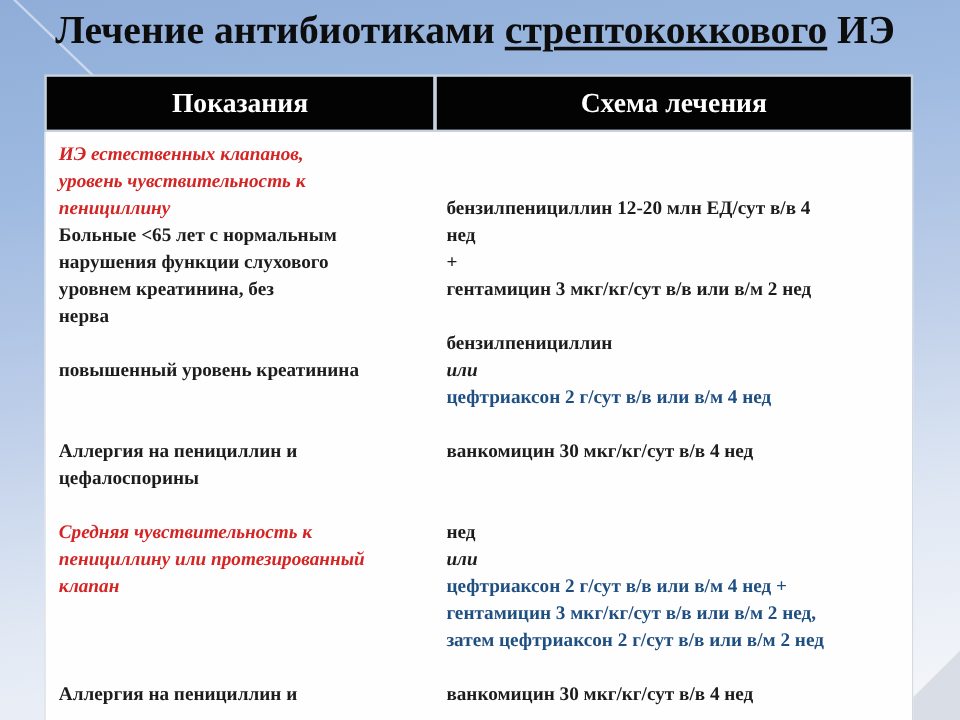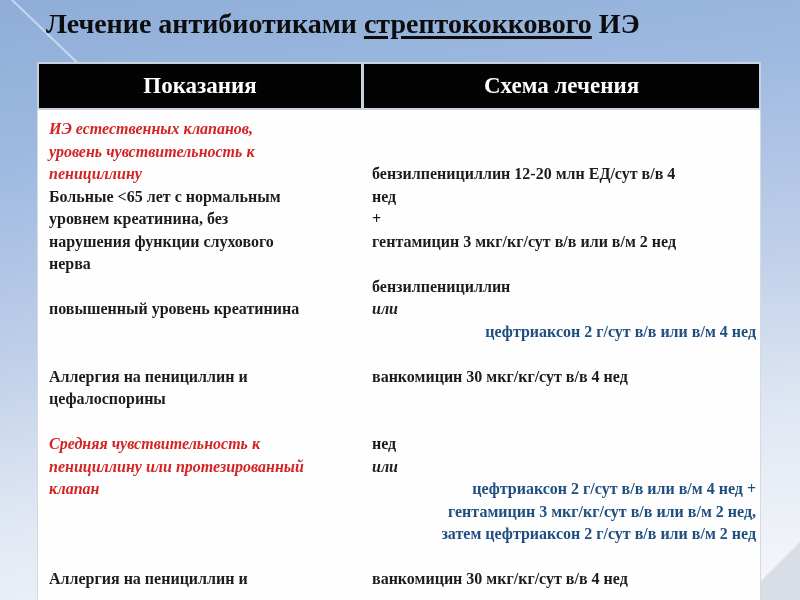--- a/index.html
+++ b/index.html
@@ -2,36 +2,36 @@
 <html style="--accent-red: #d42424; --accent-blue: #1f4e80; --header-background: #030303; --header-text: #ffffff; --body-background: #fefefe; --background-top: #8fadd8; --background-bottom: #f6f7fa;"><head>
 <meta charset="utf-8">
 <style>
   html,body{margin:0;padding:0;}
   body{width:800px;height:600px;overflow:hidden;font-family:"Liberation Serif","DejaVu Serif",serif;}
   .slide{position:relative;width:800px;height:600px;overflow:hidden;
     background:linear-gradient(172deg,var(--background-top,#8fadd8) 0%,#9db9e0 22%,#bccde8 48%,#e2e9f4 75%,var(--background-bottom,#f6f7fa) 100%);}
   .deco-line{position:absolute;left:0;top:0;pointer-events:none;}
   .corner-fold{position:absolute;right:0;bottom:0;width:0;height:0;
     border-left:58px solid transparent;border-bottom:58px solid #d9dee6;}
-  .title{position:absolute;left:46px;top:8px;margin:0;font-size:28px;font-weight:bold;color:#0d0d0d;white-space:nowrap;}
+  .title{position:absolute;left:46px;top:8px;margin:0;font-size:33px;font-weight:bold;color:#0d0d0d;white-space:nowrap;}
   .title .u{text-decoration:underline;text-decoration-thickness:2.5px;text-underline-offset:3px;}
   .ttable{position:absolute;left:37px;top:62px;width:724px;height:538px;display:flex;flex-direction:column;}
   .thead{display:flex;background:#c8d2de;padding:2px;gap:3px;height:48px;box-sizing:border-box;flex:0 0 48px;}
   .th{background:var(--header-background,#000);color:var(--header-text,#fff);font-weight:bold;font-size:23px;
     display:flex;align-items:center;justify-content:center;}
   .th-left{width:322px;flex:0 0 322px;align-items:center;}
   .th-right{flex:1;}
   .tbody{flex:1;display:flex;background:var(--body-background,#fff);overflow:hidden;
     border-left:1px solid #d5dae2;border-right:1px solid #d5dae2;}
   .td{box-sizing:border-box;overflow:hidden;}
   .td-left{width:325px;flex:0 0 325px;padding:8px 4px 0 11px;}
   .td-right{flex:1;padding:8px 4px 0 9px;}
   .line{font-size:16px;font-weight:bold;line-height:22.5px;min-height:22.5px;white-space:nowrap;color:#1c1c1c;}
   .line.red{color:var(--accent-red,#d42424);font-style:italic;}
-  .line.blue{color:var(--accent-blue,#1f4e80);text-align:right;}
+  .line.blue{color:var(--accent-blue,#1f4e80);}
   .line.black-italic{font-style:italic;}
 </style>
 </head>
 <body>
 
 <div class="slide">
 
   <svg class="deco-line" width="230" height="210" viewBox="0 0 230 210">
     <line x1="8" y1="-4" x2="225" y2="205" stroke="rgba(255,255,255,0.5)" stroke-width="2"></line>
   </svg>
@@ -48,22 +48,22 @@
       <div class="th th-right">
         <span>Схема лечения</span>
       </div>
     </div>
     <div class="tbody">
       <div class="td td-left">
           <div class="line red">ИЭ естественных клапанов,</div>
           <div class="line red">уровень чувствительность к</div>
           <div class="line red">пенициллину</div>
           <div class="line black">Больные &lt;65 лет с нормальным</div>
+          <div class="line black">нарушения функции слухового</div>
           <div class="line black">уровнем креатинина, без</div>
-          <div class="line black">нарушения функции слухового</div>
           <div class="line black">нерва</div>
           <div class="line blank">&nbsp;</div>
           <div class="line black">повышенный уровень креатинина</div>
           <div class="line blank">&nbsp;</div>
           <div class="line blank">&nbsp;</div>
           <div class="line black">Аллергия на пенициллин и</div>
           <div class="line black">цефалоспорины</div>
           <div class="line blank">&nbsp;</div>
           <div class="line red">Средняя чувствительность к</div>
           <div class="line red">пенициллину или протезированный</div>

